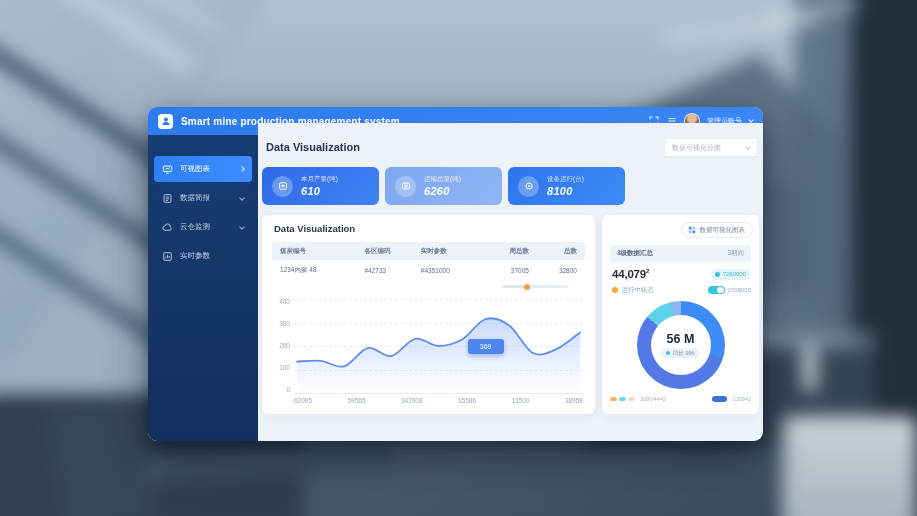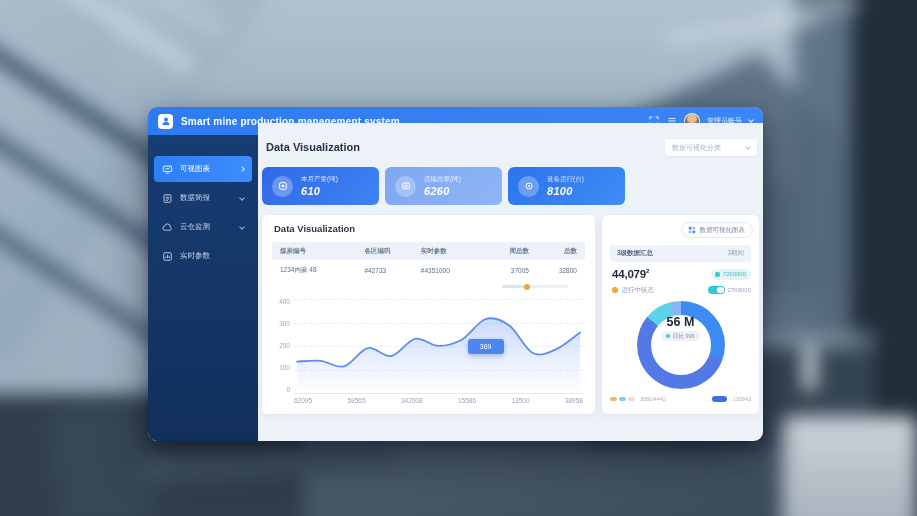--- a/index.html
+++ b/index.html
@@ -127,21 +127,21 @@
   .st-left{display:flex;align-items:center;gap:4px;}
   .st-left i{width:5.5px;height:5.5px;border-radius:50%;background:#f6a83c;}
   .st-left span{font-size:6.5px;color:#8b99ad;}
   .st-right{display:flex;align-items:center;gap:3px;}
   .toggle{position:relative;width:17px;height:8.5px;border-radius:5px;background:#35c6d9;cursor:pointer;}
   .toggle i{position:absolute;right:1px;top:1px;width:6.5px;height:6.5px;border-radius:50%;background:#fff;}
   .st-right span{font-size:6px;color:#9aa8bb;}
 
   
   .donut{position:absolute;left:50%;transform:translateX(-50%);top:86px;width:88px;height:88px;border-radius:50%;}
-  .donut-inner{position:absolute;inset:14px;border-radius:50%;background:#fff;display:flex;flex-direction:column;align-items:center;gap:2px;}
+  .donut-inner{position:absolute;inset:14px;border-radius:50%;background:#fff;display:flex;flex-direction:column;align-items:center;justify-content:center;gap:2px;}
   .dval{font-size:12.5px;font-weight:800;color:#1c2636;}
   .dsub{height:10px;display:flex;align-items:center;gap:3px;padding:0 5px;background:#eef2f7;border-radius:5px;}
   .dsub i{width:3.5px;height:3.5px;border-radius:50%;background:#43c8d8;}
   .dsub span{font-size:5.5px;color:#8695aa;}
 
   .dlegend{position:absolute;left:8px;right:8px;top:181px;display:flex;align-items:center;justify-content:space-between;}
   .lg-left{display:flex;align-items:center;gap:2px;}
   .sw{width:7px;height:4.5px;border-radius:2px;display:inline-block;}
   .sw-o{background:#f2b85c;}.sw-c{background:#6fd8e8;}.sw-p{background:#f3ddc6;}
   .lg-txt{font-size:5.5px;color:#a9b4c3;margin-left:3px;white-space:nowrap;}

